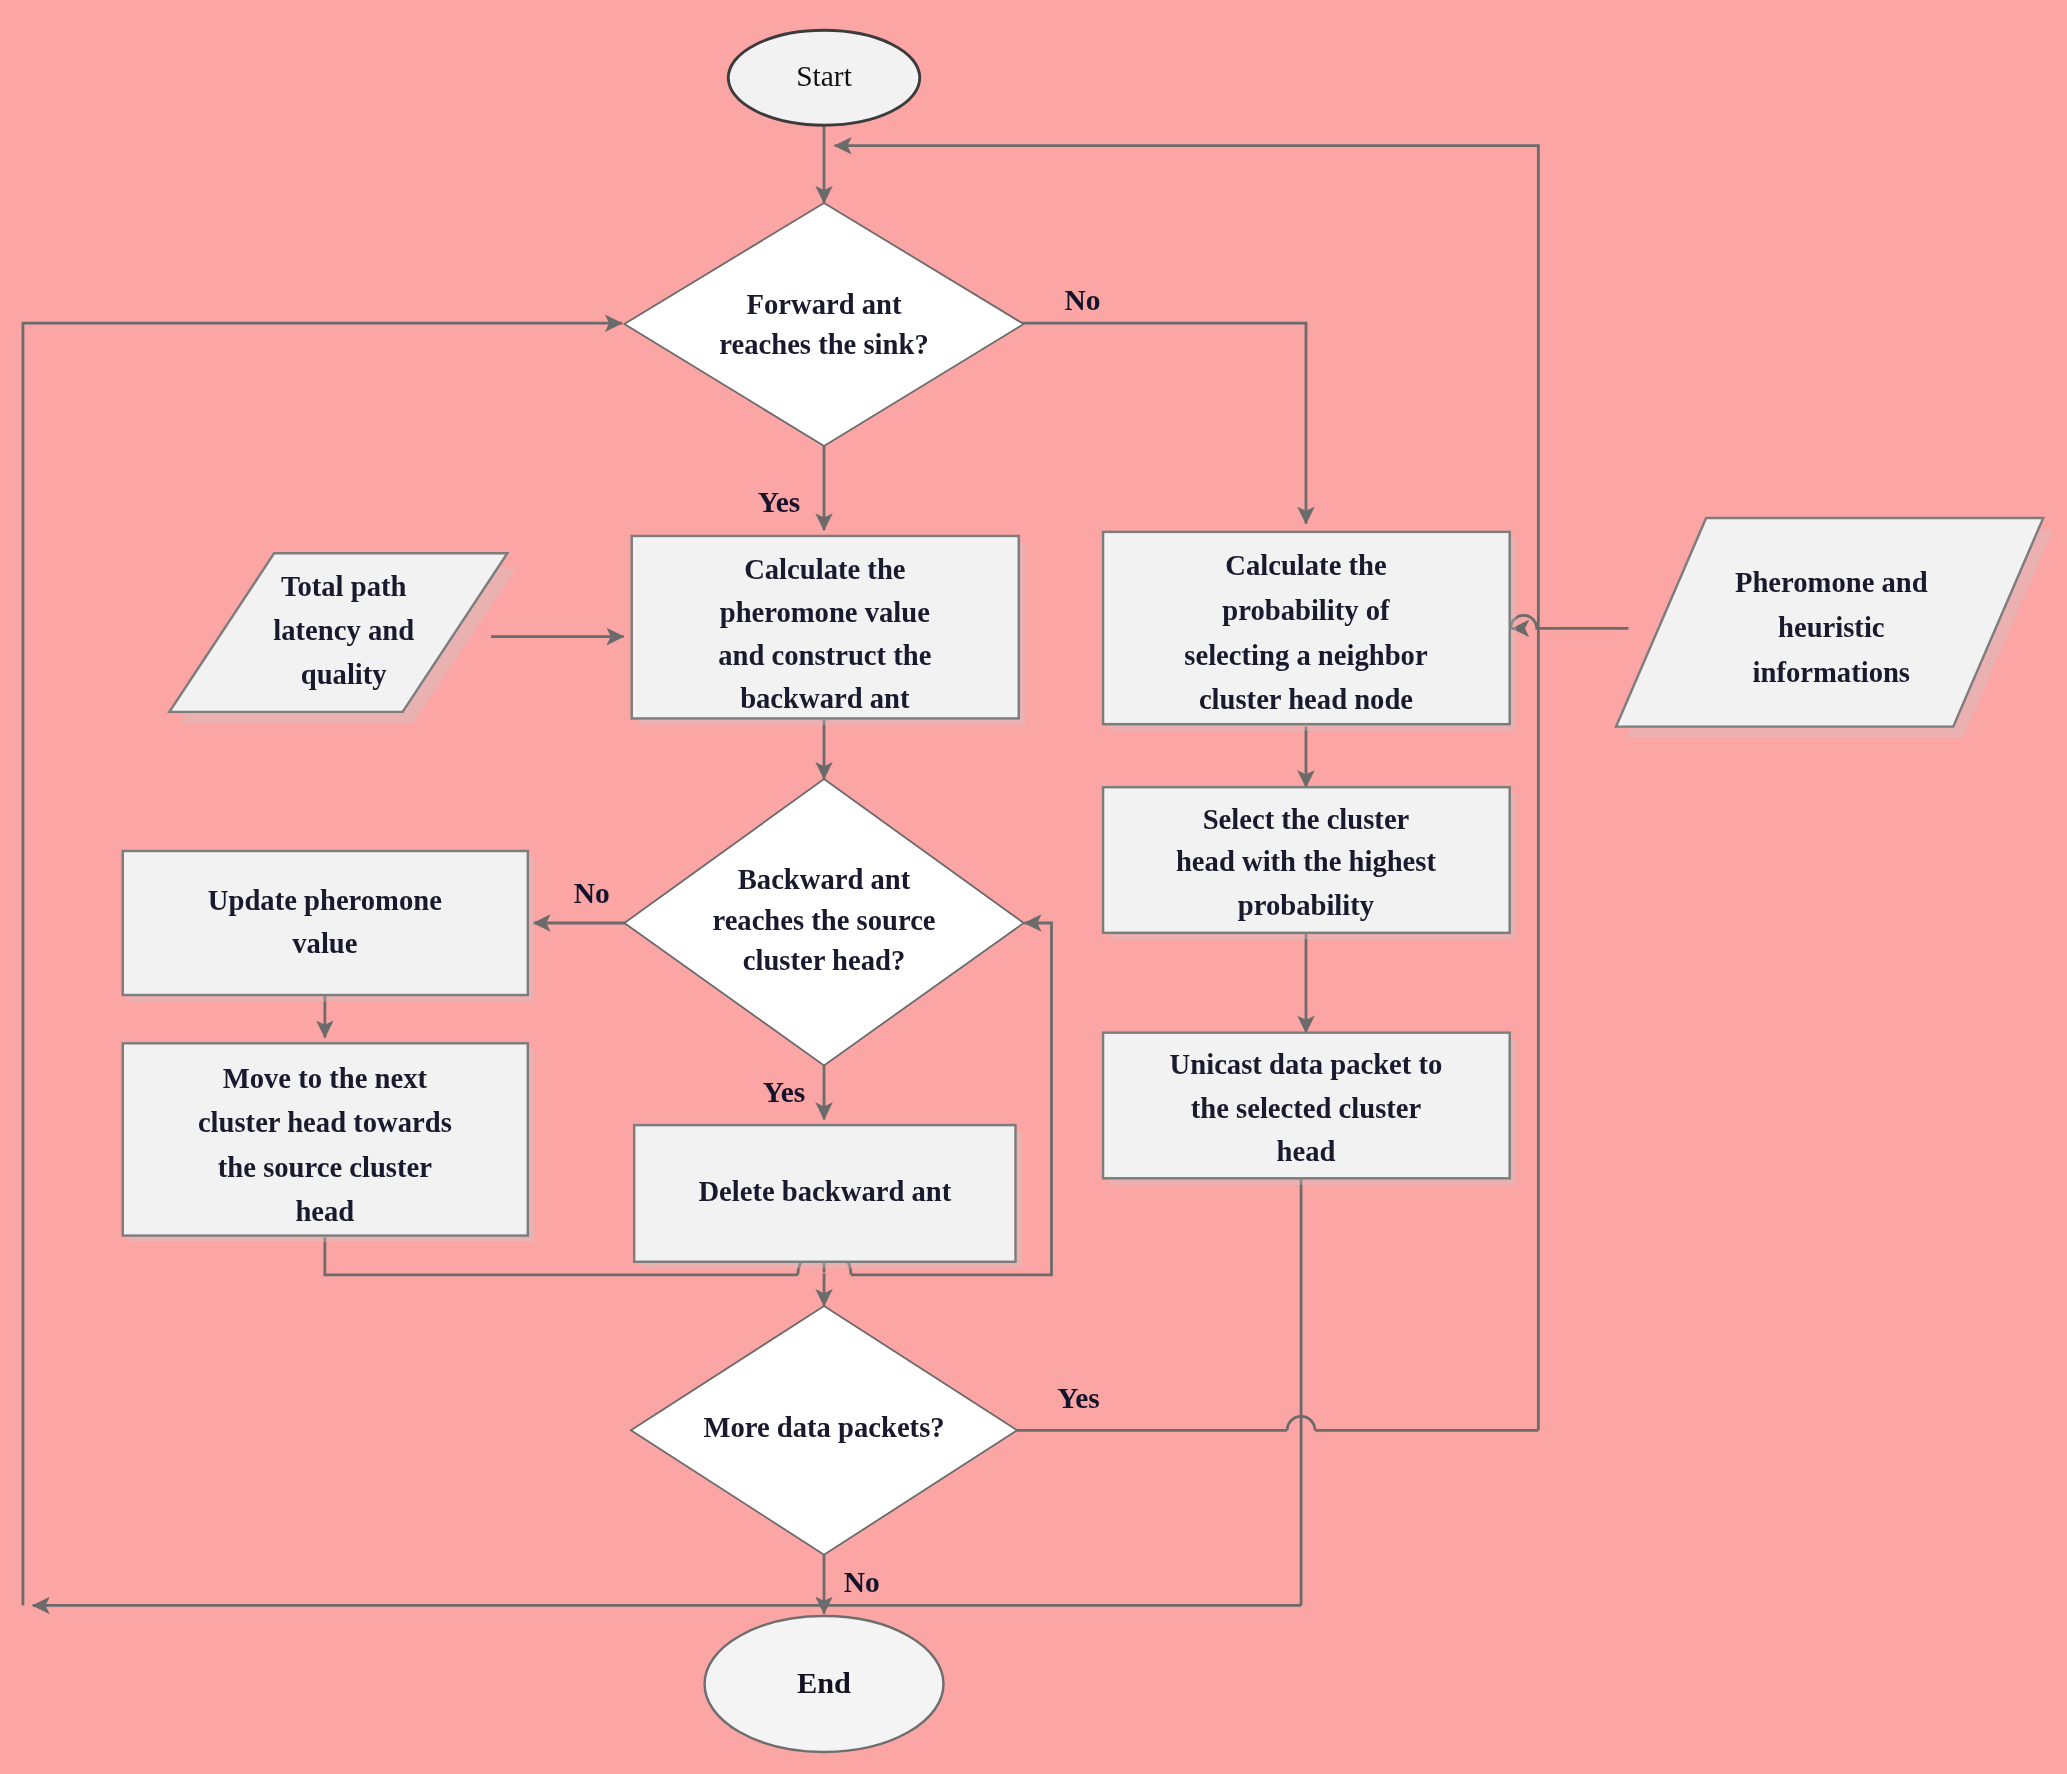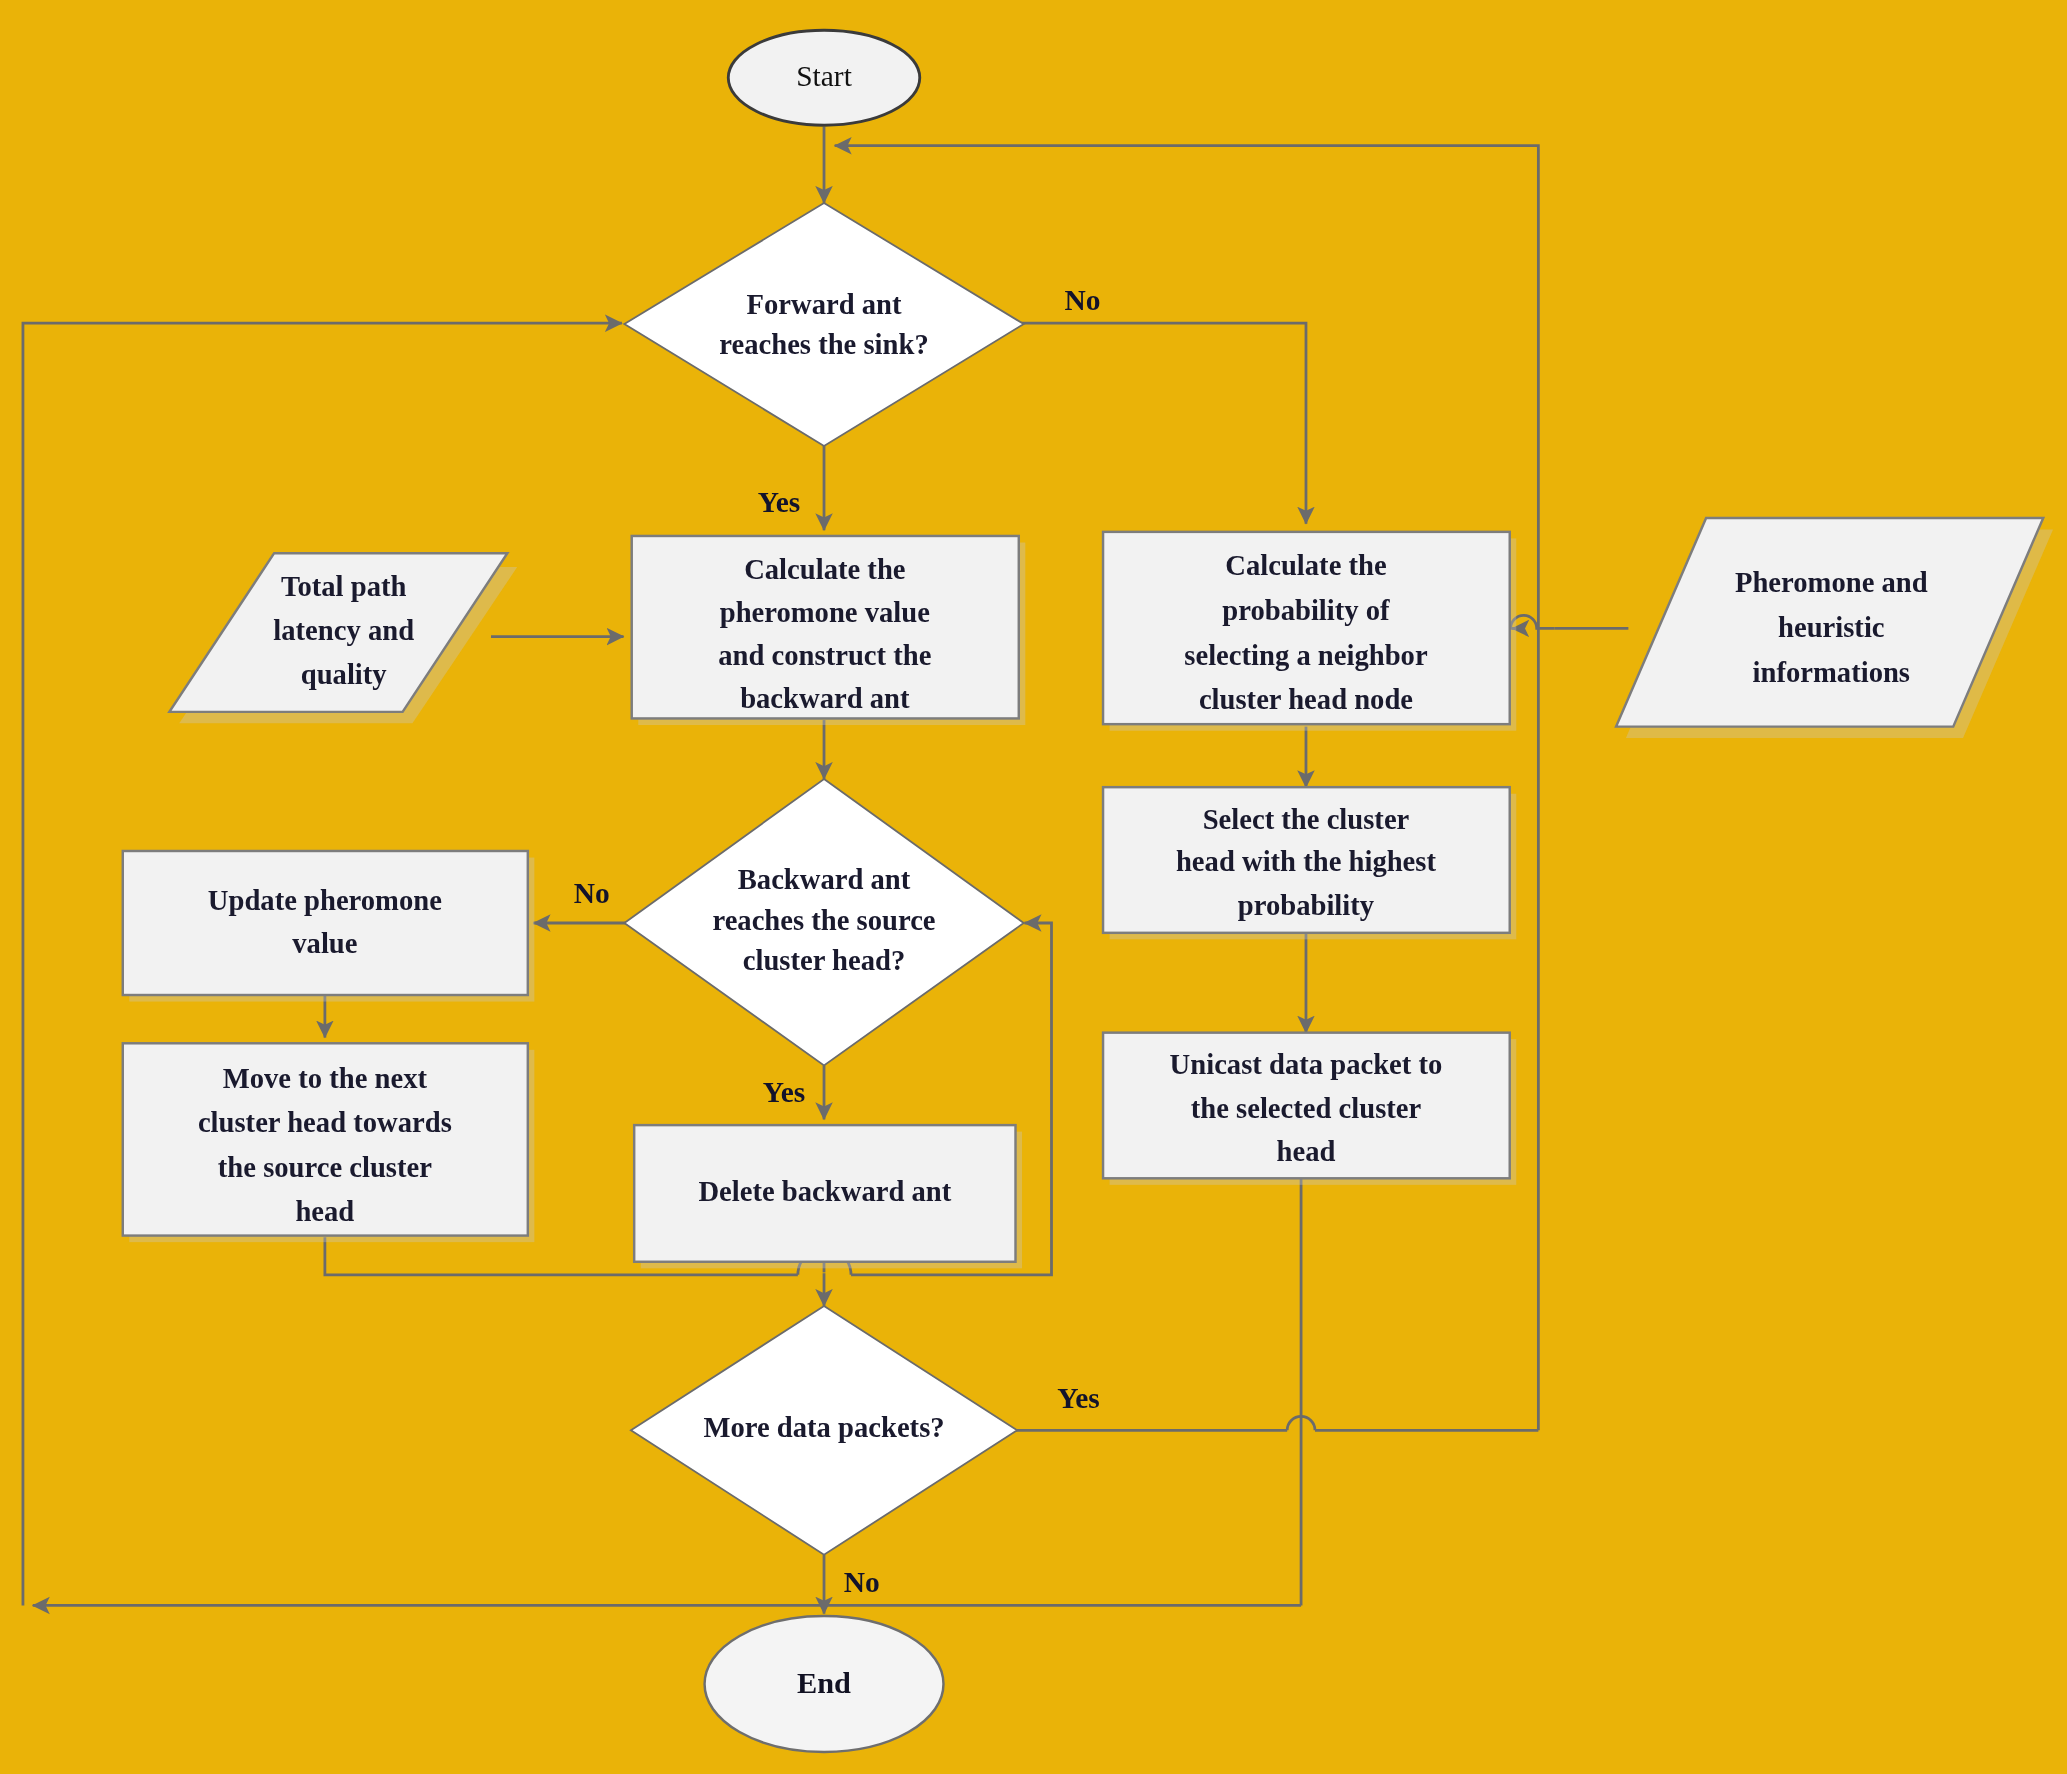--- a/index.html
+++ b/index.html
@@ -7,21 +7,21 @@
     padding: 0;
     background: #ffffff;
   }
   body {
     font-family: "Liberation Serif", "DejaVu Serif", serif;
   }
   #canvas-wrap {
     position: relative;
     width: 2067px;
     height: 1774px;
-    background: #eab308;
+    background: #fca5a5;
     overflow: hidden;
   }
   svg#flowchart {
     display: block;
     width: 2067px;
     height: 1774px;
   }
   .node-fill {
     fill: #f2f2f2;
     stroke: #7d7d7d;

